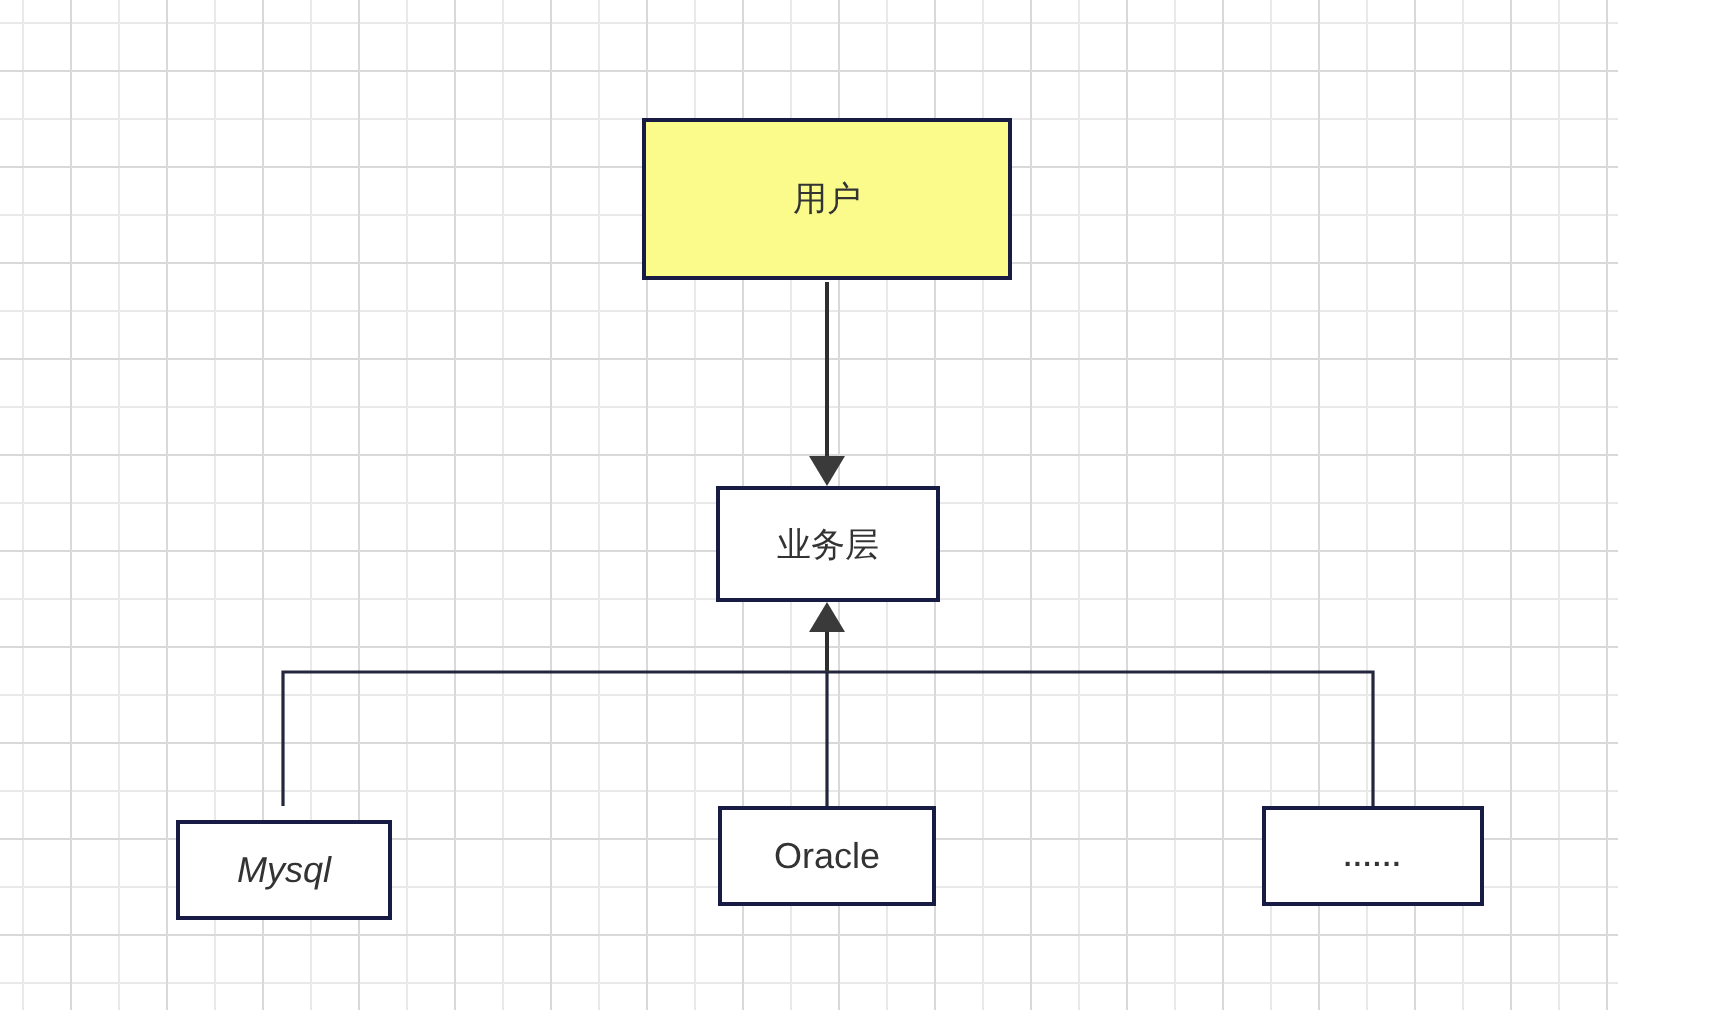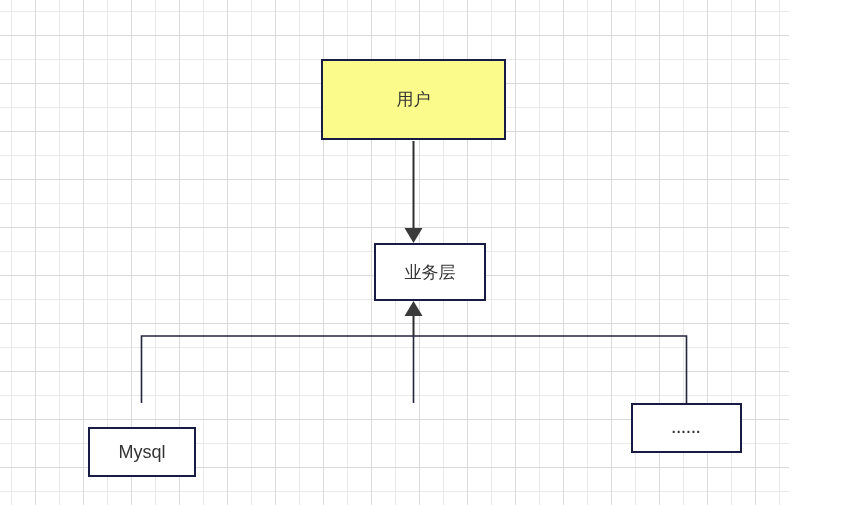--- a/index.html
+++ b/index.html
@@ -21,40 +21,41 @@
     width:789px;height:505px;
     overflow:hidden;
     background-color:var(--canvas-bg);
     background-image:
       linear-gradient(to right, var(--grid-major) 1px, transparent 1px),
       linear-gradient(to bottom, var(--grid-major) 1px, transparent 1px),
       linear-gradient(to right, var(--grid-minor) 1px, transparent 1px),
       linear-gradient(to bottom, var(--grid-minor) 1px, transparent 1px);
     background-size:48px 48px,48px 48px,24px 24px,24px 24px;
     background-position:35px 35px,35px 35px,11px 11px,11px 11px;
+    padding-left:20px;
   }
   .connectors{position:absolute;left:0;top:0;width:861px;height:505px;}
   .edge-arrow{stroke:var(--connector-arrow);stroke-width:2;fill:none;}
   .edge-bus{stroke:var(--connector-bus);stroke-width:1.6;fill:none;}
   .arrowhead{fill:var(--arrowhead-fill);stroke:none;}
   .node{
     position:absolute;
     box-sizing:border-box;
     border:2px solid var(--node-border);
     background:var(--node-fill);
     display:flex;flex-direction:column;
     align-items:center;justify-content:center;
     color:var(--text-color);
     font-size:17px;line-height:25px;
     text-align:center;
     cursor:default;
   }
   .node-user{left:321px;top:59px;width:185px;height:81px;background:var(--user-fill);}
-  .node-business{left:374px;top:243px;width:112px;height:58px;}
-  .node-mysql{left:88px;top:427px;width:108px;height:50px;font-size:18px;}
+  .node-business{left:358px;top:243px;width:112px;height:58px;}
+  .node-mysql{left:88px;top:410px;width:108px;height:50px;font-size:18px;font-style:italic;}
   .node-oracle{left:359px;top:403px;width:109px;height:50px;font-size:18px;}
   .node-others{left:631px;top:403px;width:111px;height:50px;font-size:14px;letter-spacing:1px;font-weight:bold;}
 </style>
 </head>
 <body>
 
 <div class="canvas">
 
   <svg class="connectors" viewBox="0 0 861 505">
 
@@ -73,18 +74,21 @@
   </div>
 
   <div class="node node-business">
     <div>业务层</div>
   </div>
 
   <div class="node node-mysql">
     <div>Mysql</div>
   </div>
 
+  <div class="node node-oracle">
+    <div>Oracle</div>
+  </div>
 
   <div class="node node-others">
     <div>......</div>
   </div>
 
 </div>
 
 </body></html>

